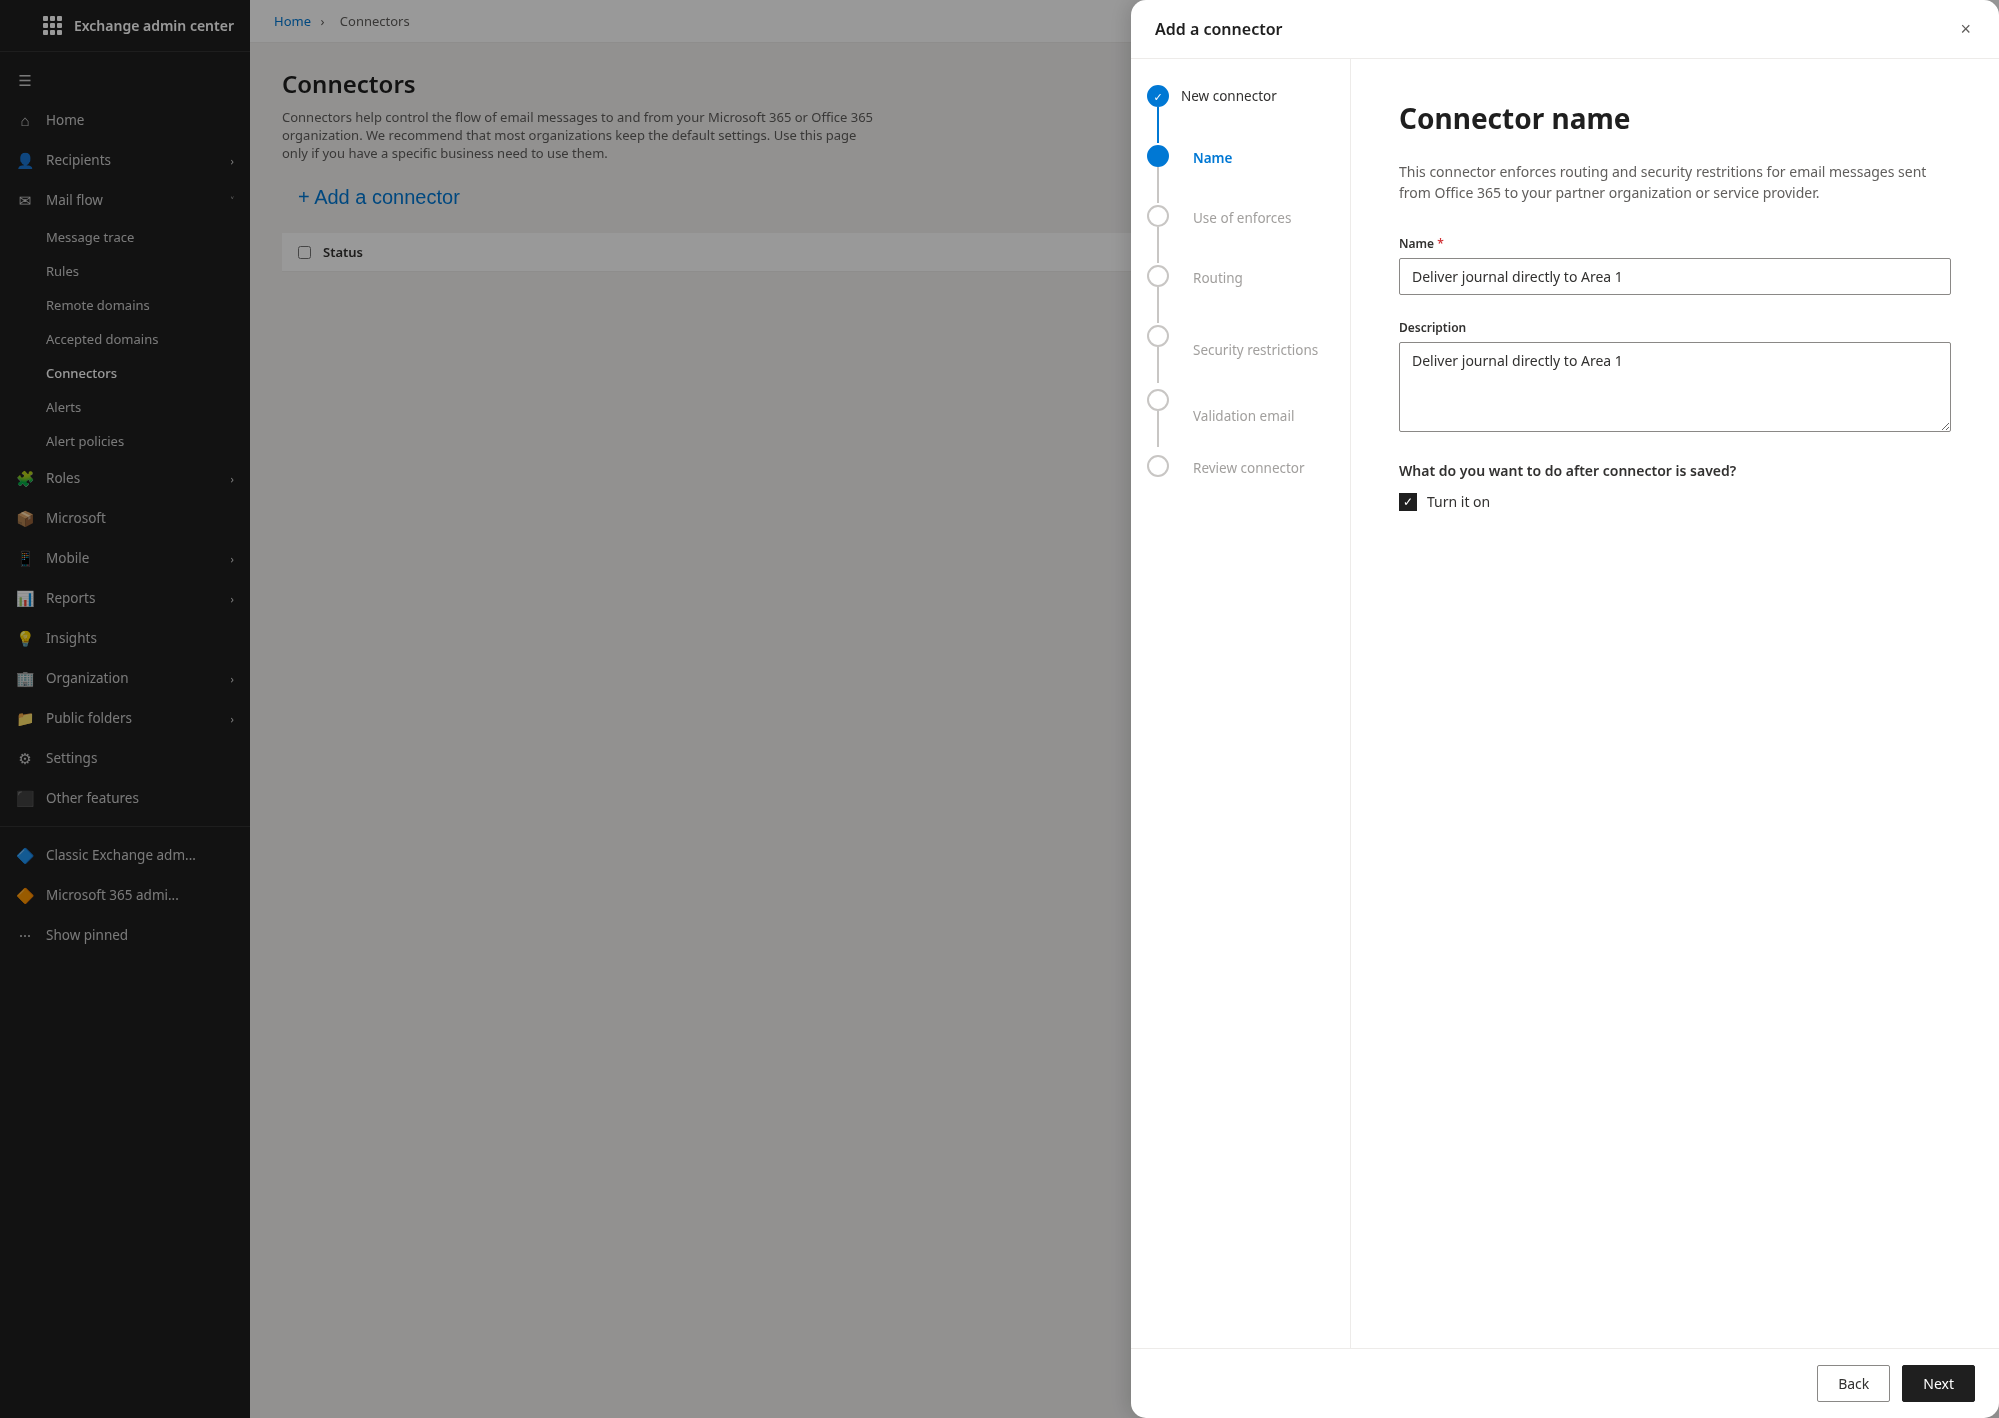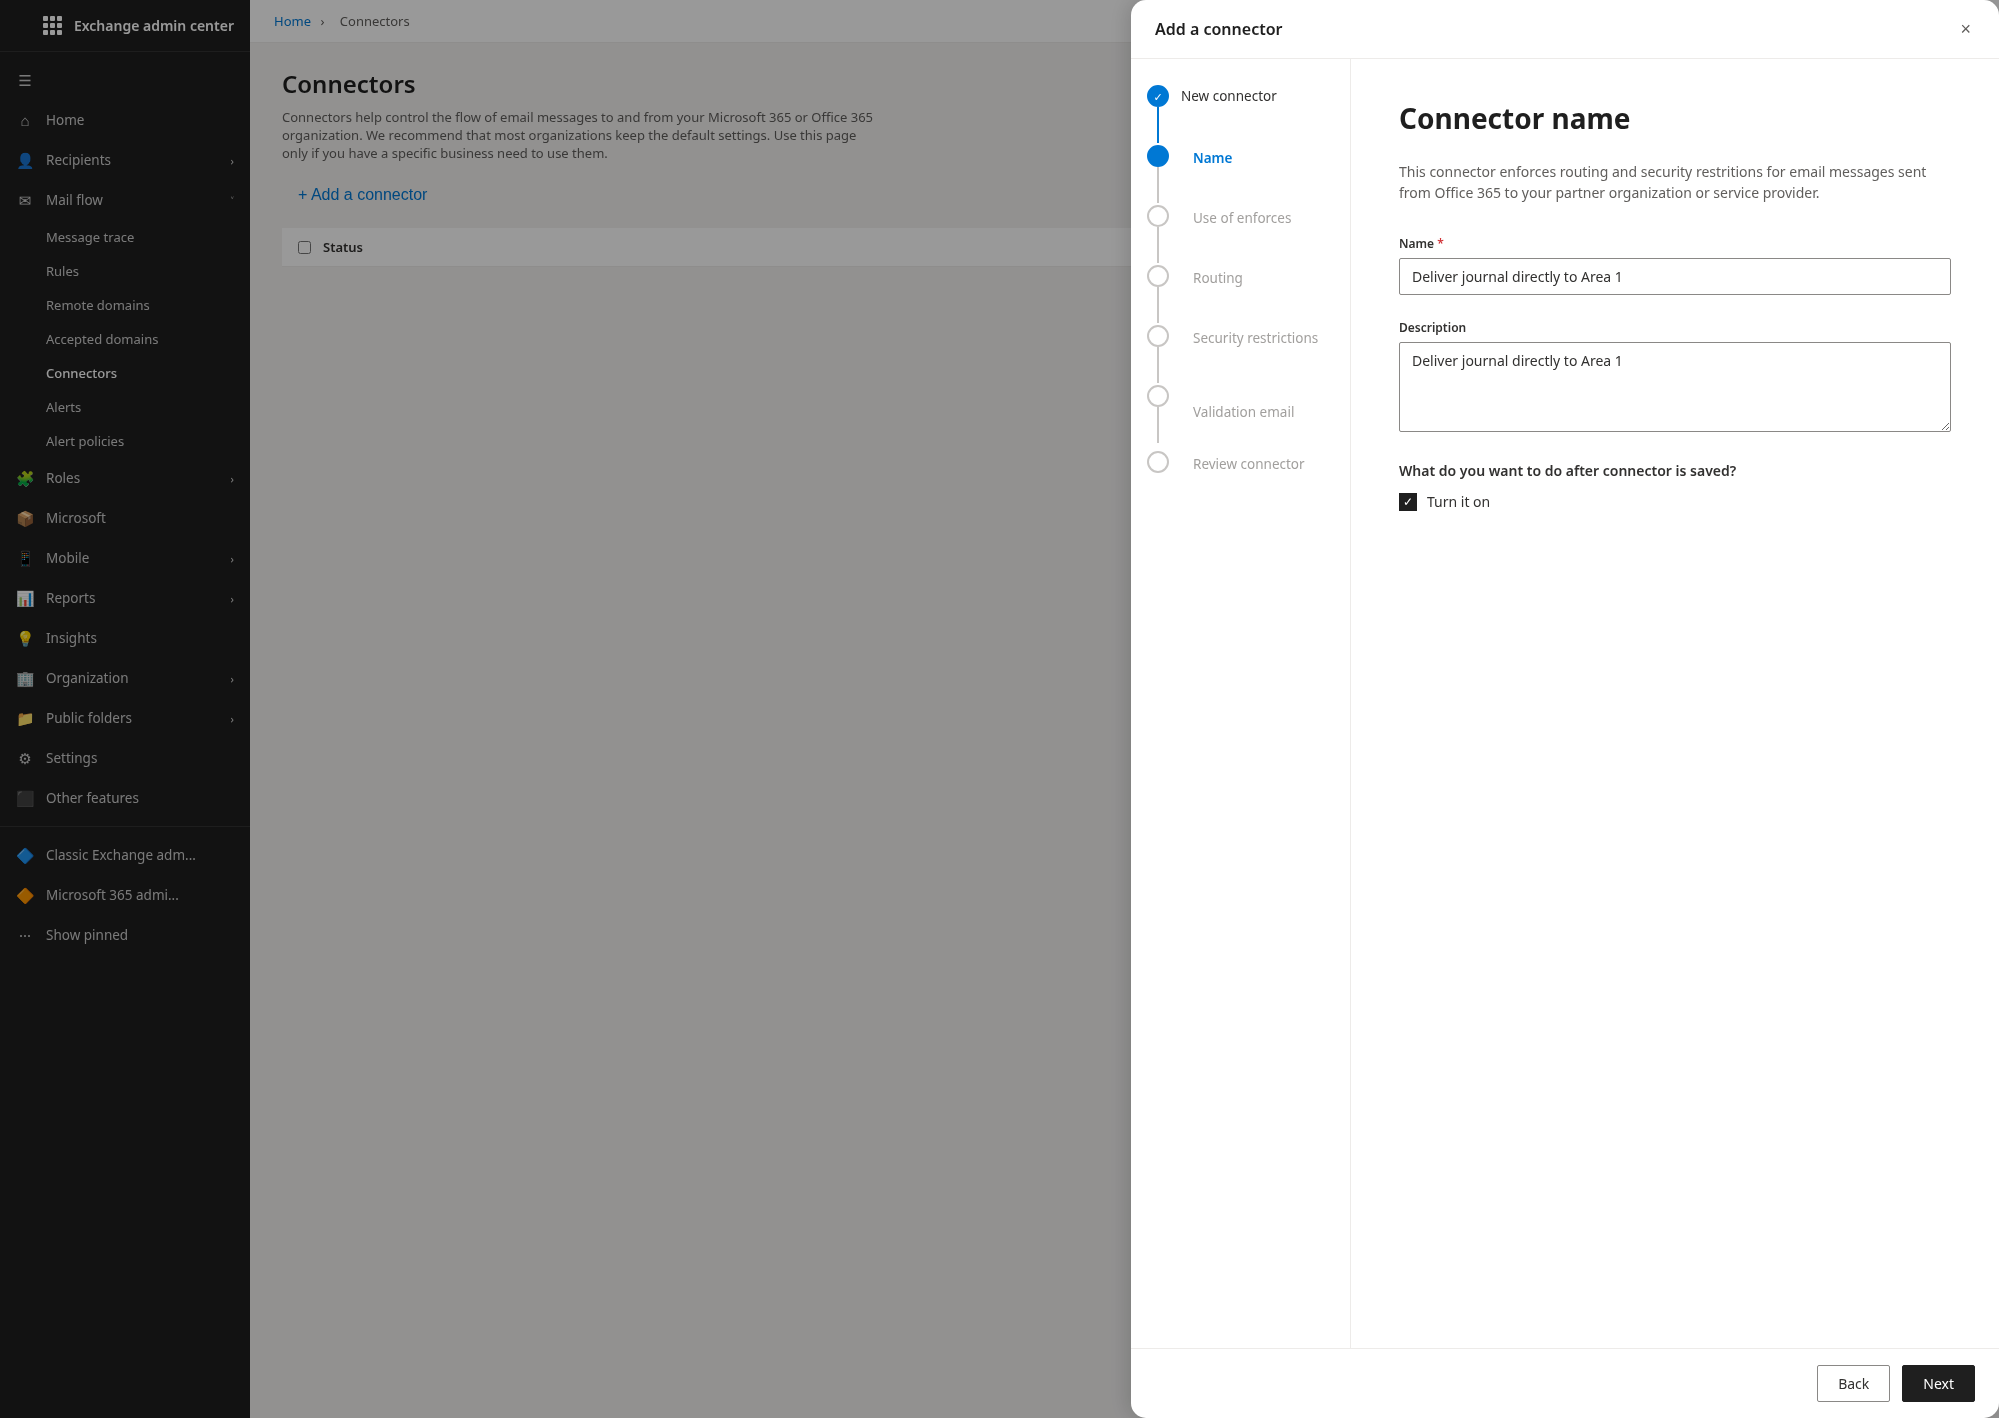--- a/index.html
+++ b/index.html
@@ -77,21 +77,21 @@
 
     
     .add-connector-btn {
       display: inline-flex;
       align-items: center;
       gap: 6px;
       padding: 8px 16px;
       background: transparent;
       border: none;
       cursor: pointer;
-      font-size: 16px;
+      font-size: 20px;
       color: #0078d4;
       margin-bottom: 16px;
     }
     .table-row-header {
       display: flex;
       align-items: center;
       background: #fff;
       border-bottom: 1px solid #edebe9;
       padding: 10px 16px;
       font-size: 13px;
@@ -515,21 +515,21 @@
             <div style="width:2px; height:36px; background:#c8c6c4;"></div>
           </div>
           <span class="step-label inactive" style="margin-top:2px; padding-left:12px;">Routing</span>
         </div>
 
         <div class="step-item" style="margin-top:-18px; padding-top:18px;">
           <div style="display:flex; flex-direction:column; align-items:center; flex-shrink:0;">
             <div class="step-circle inactive"></div>
             <div style="width:2px; height:36px; background:#c8c6c4;"></div>
           </div>
-          <span class="step-label inactive" style="margin-top:2px; padding-left:12px;">Security restrictions</span>
+          <span class="step-label inactive" style="margin-top:14px; padding-left:12px;">Security restrictions</span>
         </div>
 
         <div class="step-item" style="margin-top:-18px; padding-top:18px;">
           <div style="display:flex; flex-direction:column; align-items:center; flex-shrink:0;">
             <div class="step-circle inactive"></div>
             <div style="width:2px; height:36px; background:#c8c6c4;"></div>
           </div>
           <span class="step-label inactive" style="margin-top:16px; padding-left:12px;">Validation email</span>
         </div>
 

